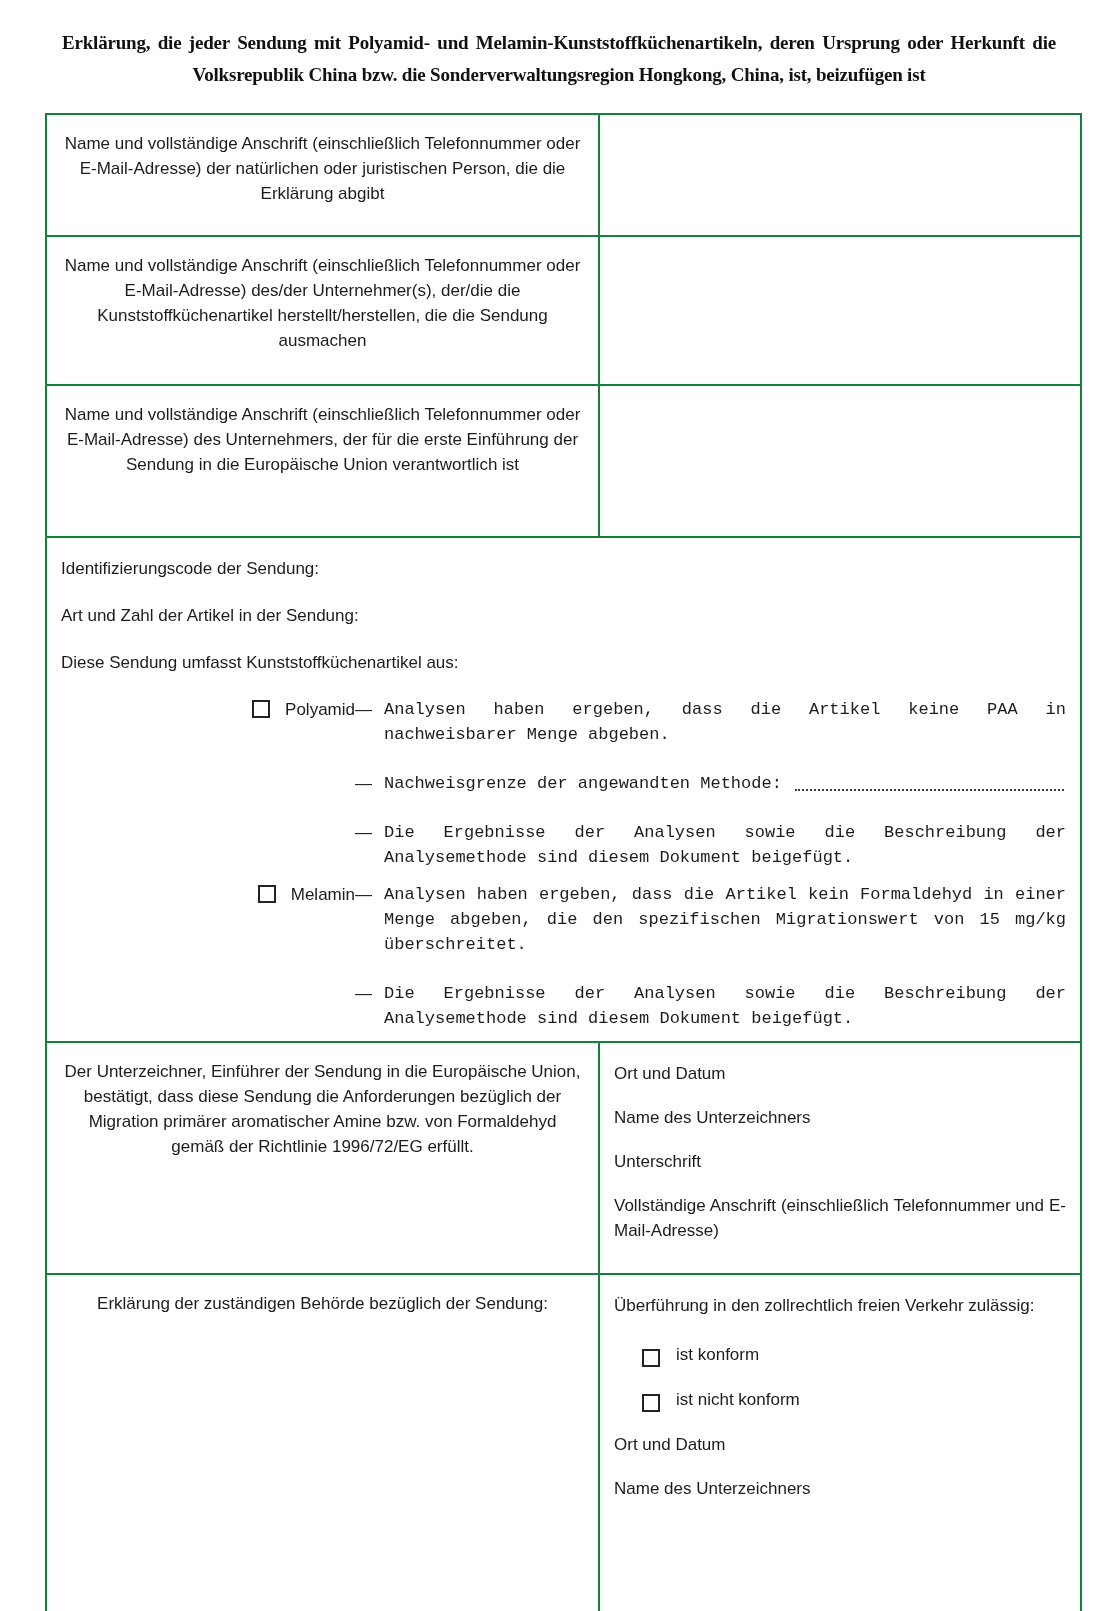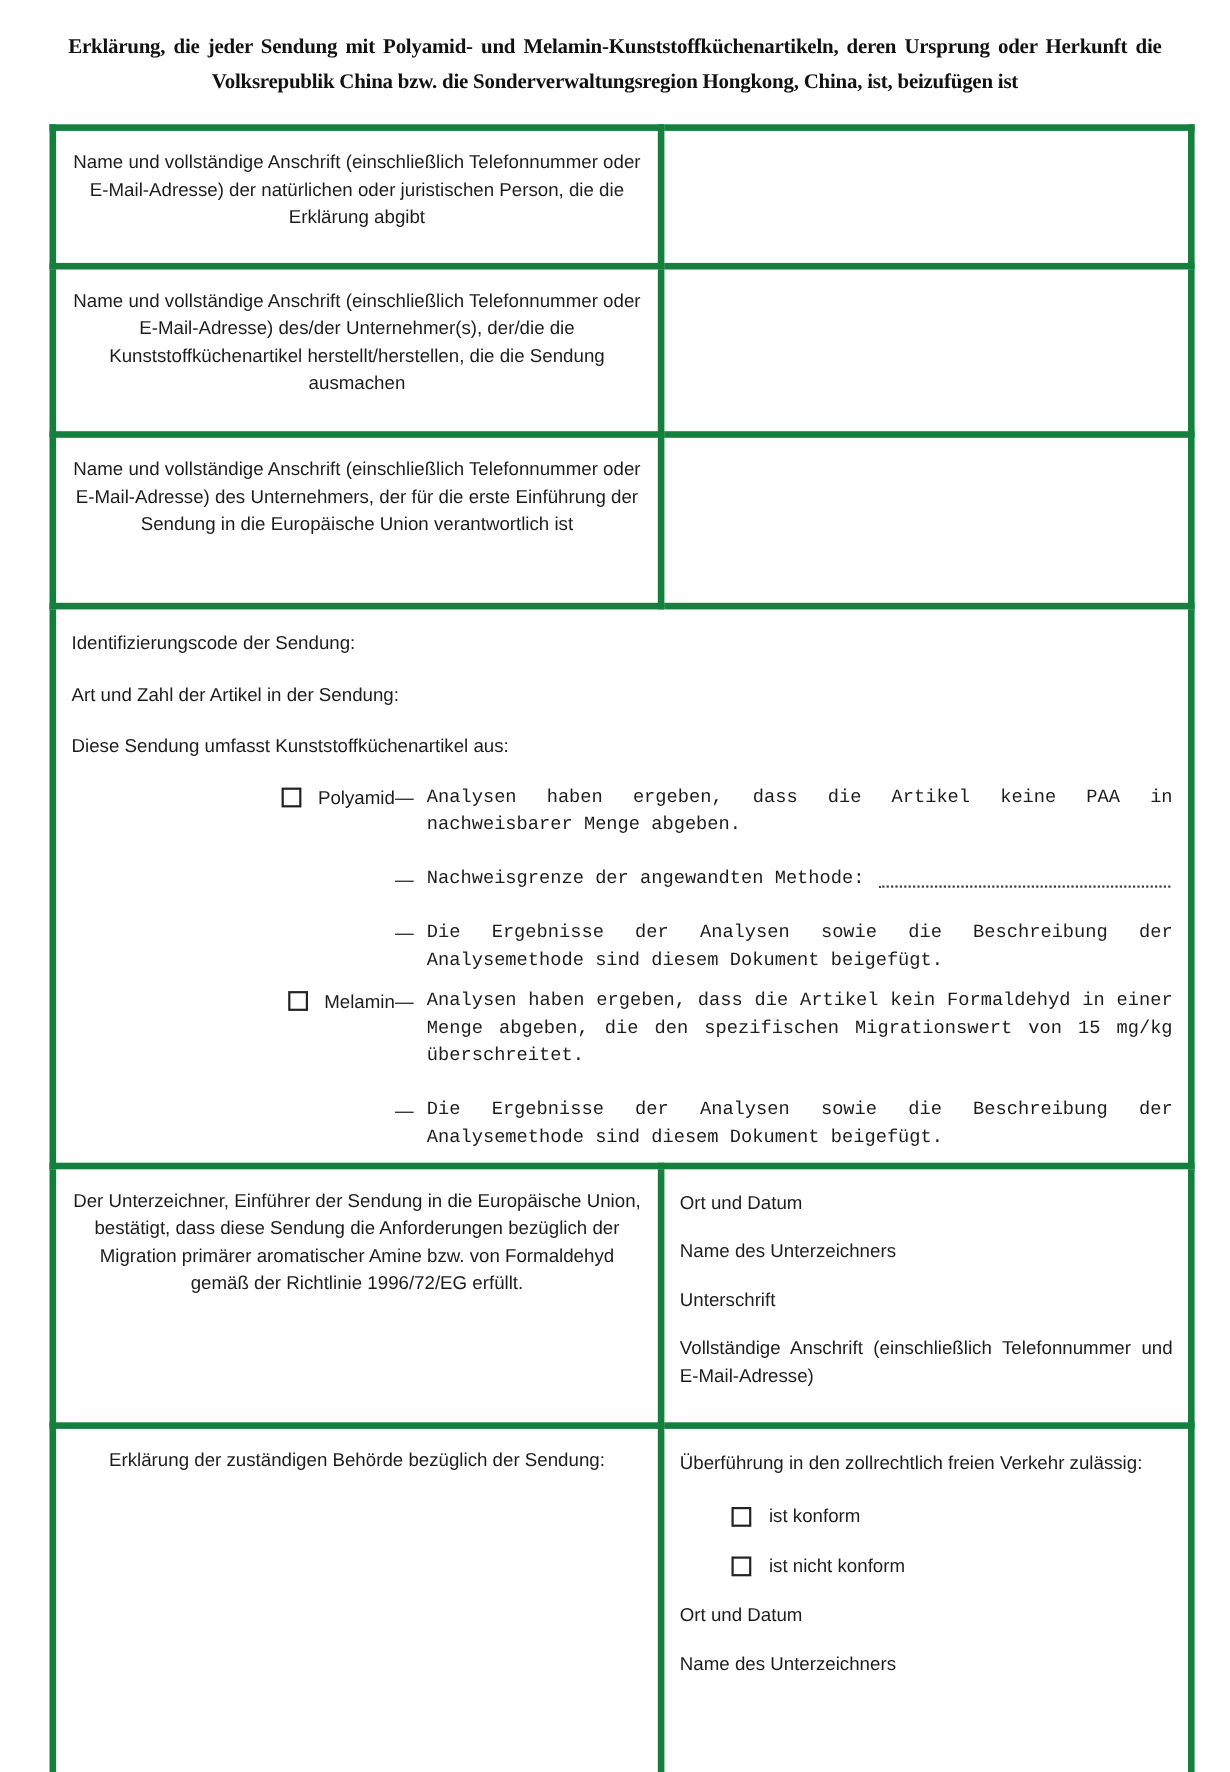--- a/index.html
+++ b/index.html
@@ -26,21 +26,21 @@
     text-align: justify;
     text-align-last: center;
   }
   table.form {
     margin: 22px 0 0 45px;
     width: 1035px;
     border-collapse: collapse;
     table-layout: fixed;
   }
   td {
-    border: 6px solid #15803d;
+    border: 2px solid #15803d;
     vertical-align: top;
     padding: 12px 14px 10px 14px;
     font-size: 17px;
     line-height: 25px;
   }
   .just { text-align: justify; }
   p.cellp { margin: 4px 0 0 0; text-align: center; }
   p.line { margin: 6px 0 22px 0; }
   
   .cb-row { display: flex; margin-top: 22px; }
@@ -85,23 +85,23 @@
     border-bottom: 2px dotted #3c3c3c;
     margin: 0 2px 5px 13px;
   }
   
   .sig-label { margin: 6px 0 19px 0; text-align: justify; }
   .sig-label.last { margin-bottom: 0; }
   
   .auth-heading { margin: 6px 0 24px 0; }
   .opt {
     display: flex;
-    align-items: center;
+    align-items: flex-end;
     gap: 16px;
-    margin: 0 0 20px 47px;
+    margin: 0 0 20px 28px;
   }
   .opt .checkbox { margin-top: 0; }
   .empty-cell { height: 100%; }
 </style>
 </head>
 <body>
 
 <div class="page-title">Erklärung, die jeder Sendung mit Polyamid- und Melamin-Kunststoffküchenartikeln, deren Ursprung oder Herkunft die Volksrepublik China bzw. die Sonderverwaltungsregion Hongkong, China, ist, beizufügen ist</div>
 
 <table class="form">

